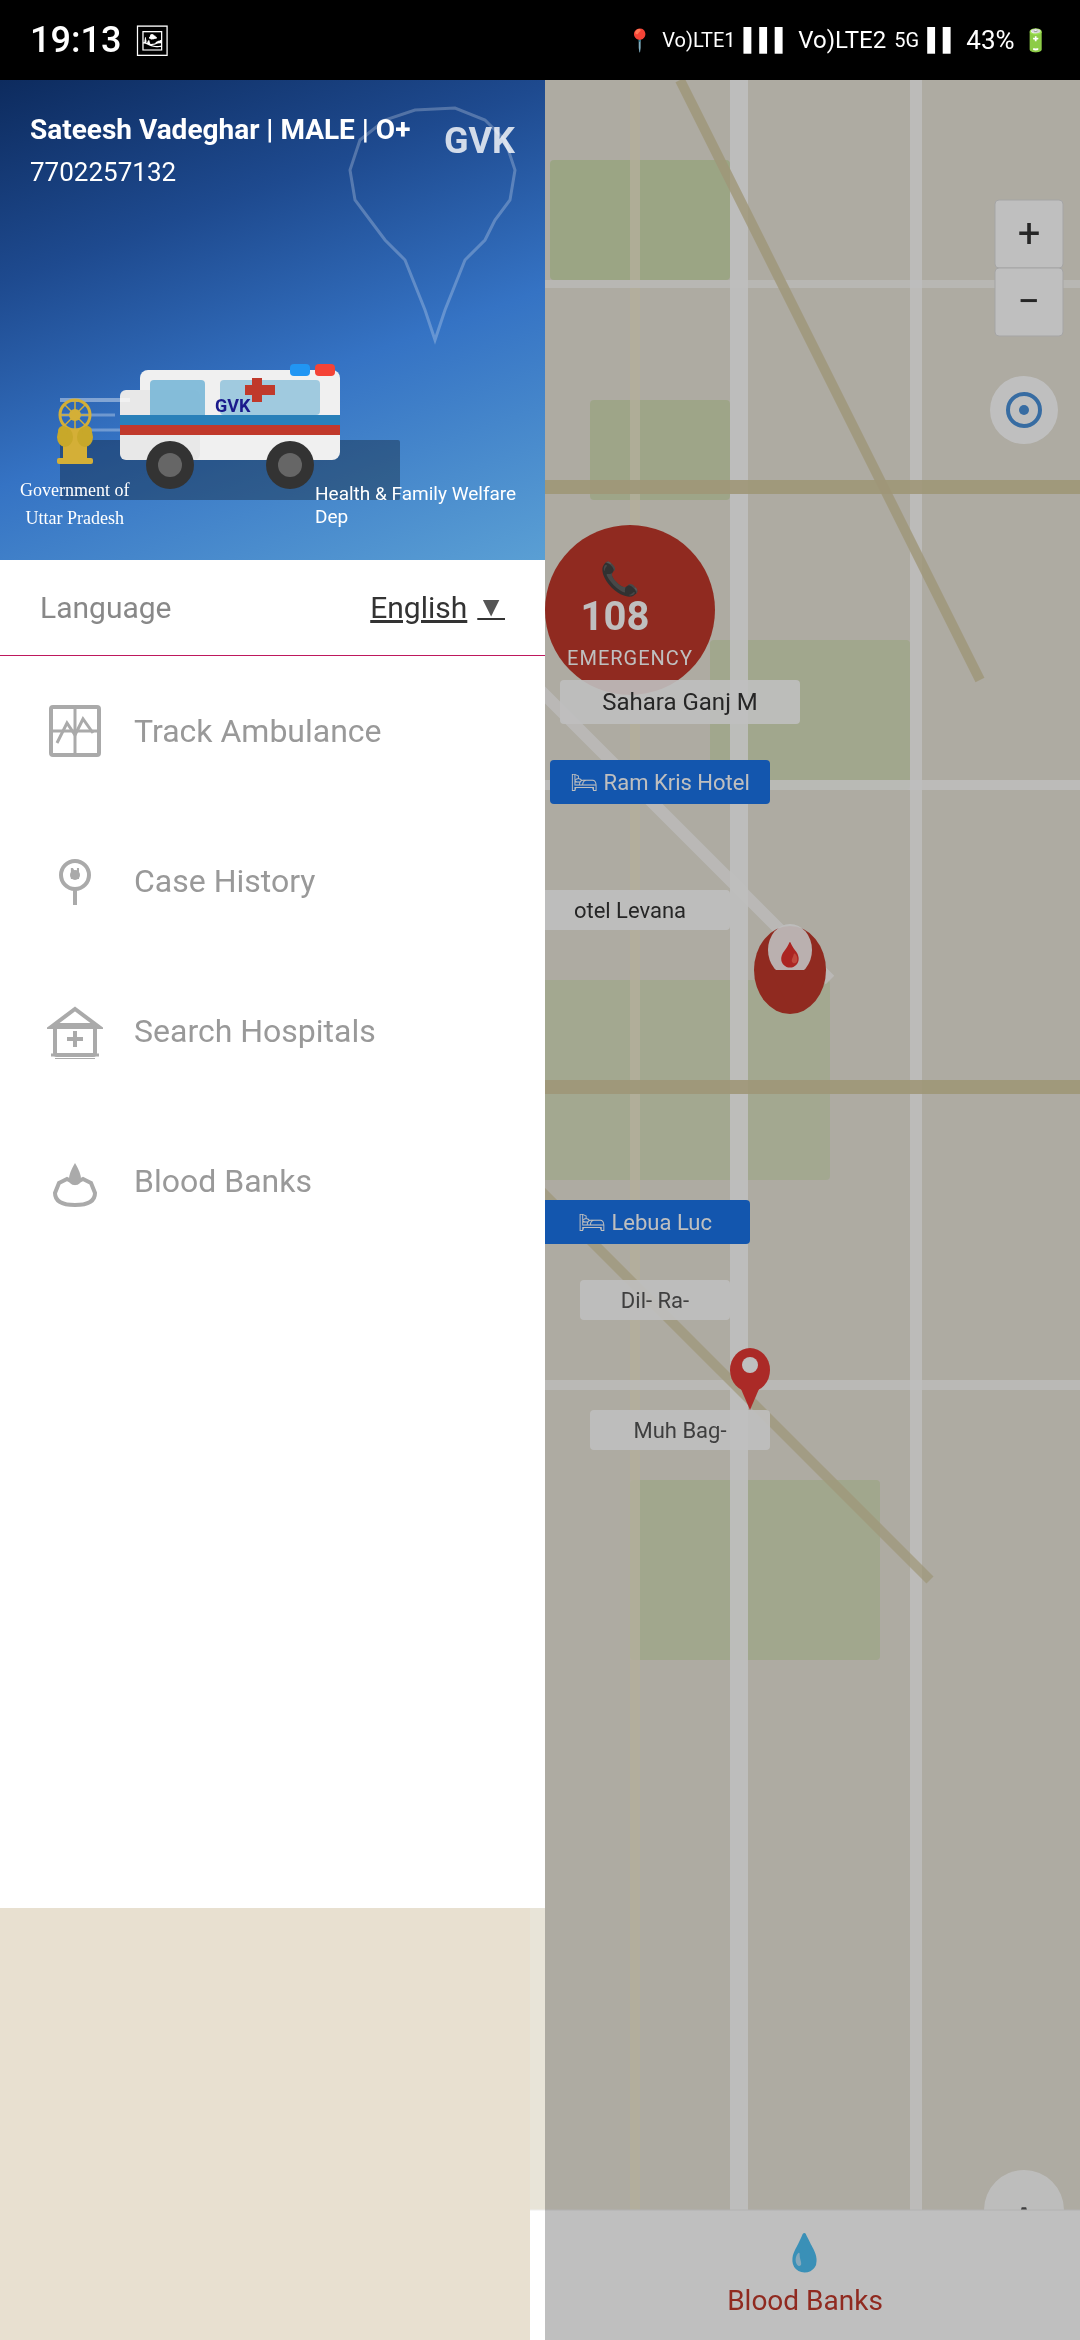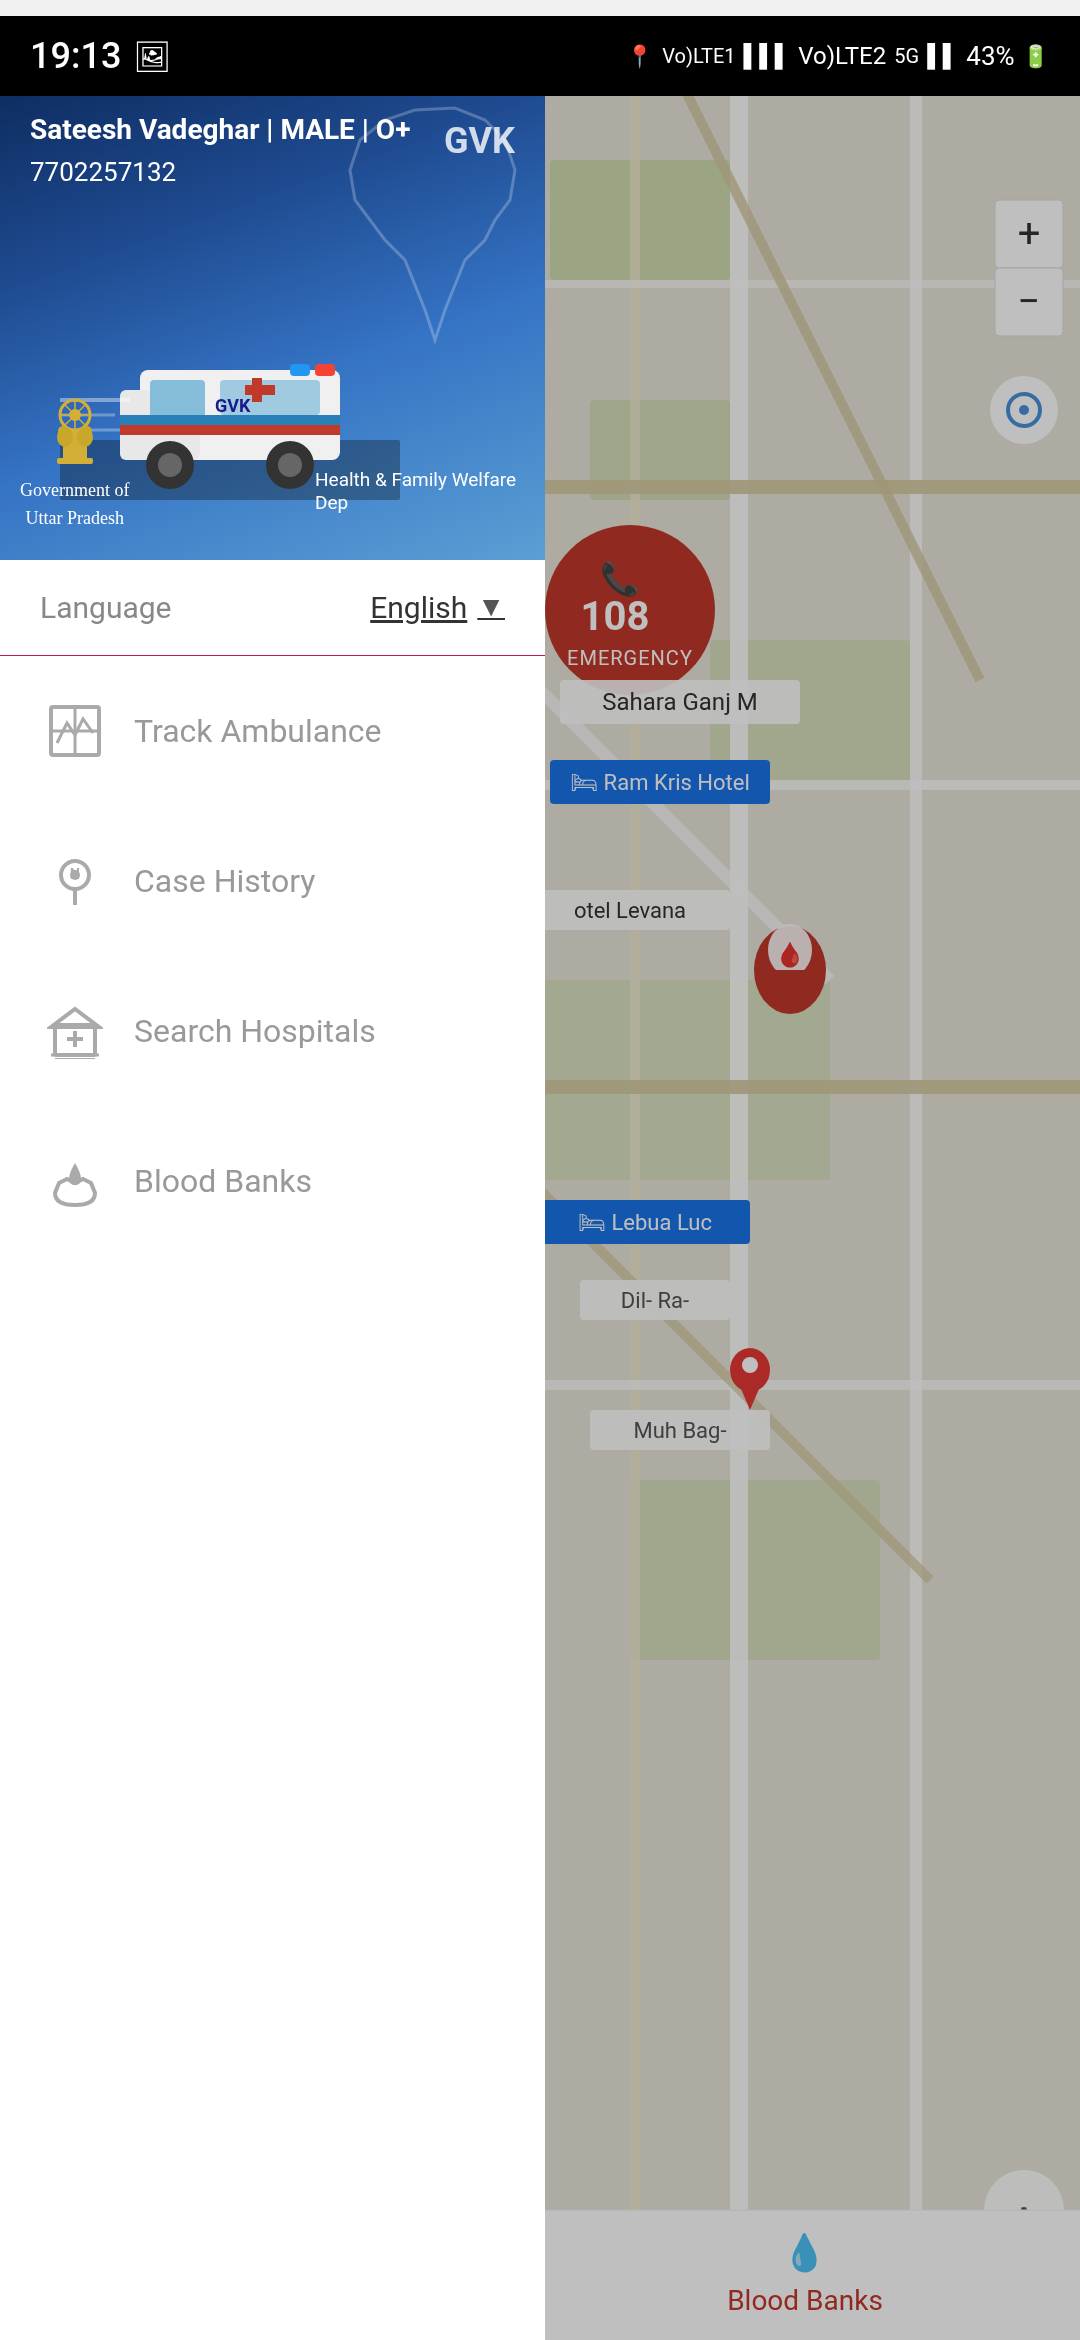--- a/index.html
+++ b/index.html
@@ -10,21 +10,21 @@
       height: 2340px;
       font-family: 'Roboto', Arial, sans-serif;
       overflow: hidden;
       position: relative;
       background: #f0f0f0;
     }
 
     
     .status-bar {
       position: absolute;
-      top: 16px;
+      top: 0;
       left: 0;
       width: 1080px;
       height: 80px;
       background: #000;
       display: flex;
       align-items: center;
       justify-content: space-between;
       padding: 0 30px;
       z-index: 100;
     }
@@ -84,21 +84,21 @@
       z-index: 1;
       overflow: hidden;
     }
 
     
     .drawer {
       position: absolute;
       top: 80px;
       left: 0;
       width: 545px;
-      height: 2260px;
+      height: 1828px;
       background: #fff;
       z-index: 20;
       display: flex;
       flex-direction: column;
     }
 
     
     .drawer-header {
       width: 100%;
       height: 480px;
@@ -465,21 +465,21 @@
         <ellipse cx="30" cy="42" rx="8" ry="10" fill="#c8a82a"></ellipse>
         <circle cx="28" cy="36" r="5" fill="#c8a82a"></circle>
 
         <ellipse cx="50" cy="42" rx="8" ry="10" fill="#c8a82a"></ellipse>
         <circle cx="52" cy="36" r="5" fill="#c8a82a"></circle>
       </svg>
       <div class="govt-text">Government of</div>
       <div class="govt-text">Uttar Pradesh</div>
     </div>
 
-    <div class="dept-text" style="font-size:19px; max-width:220px; bottom:46px; right:10px; position:absolute;margin-top:24px;">Health &amp; Family Welfare Dep</div>
+    <div class="dept-text" style="font-size:19px; max-width:220px; bottom:32px; right:10px; position:absolute;margin-top:24px;">Health &amp; Family Welfare Dep</div>
   </div>
 
   <div class="language-row">
     <span class="language-label">Language</span>
     <div class="language-selector">
       <span>English</span>
       <span class="dropdown-arrow">▼</span>
     </div>
   </div>
 

